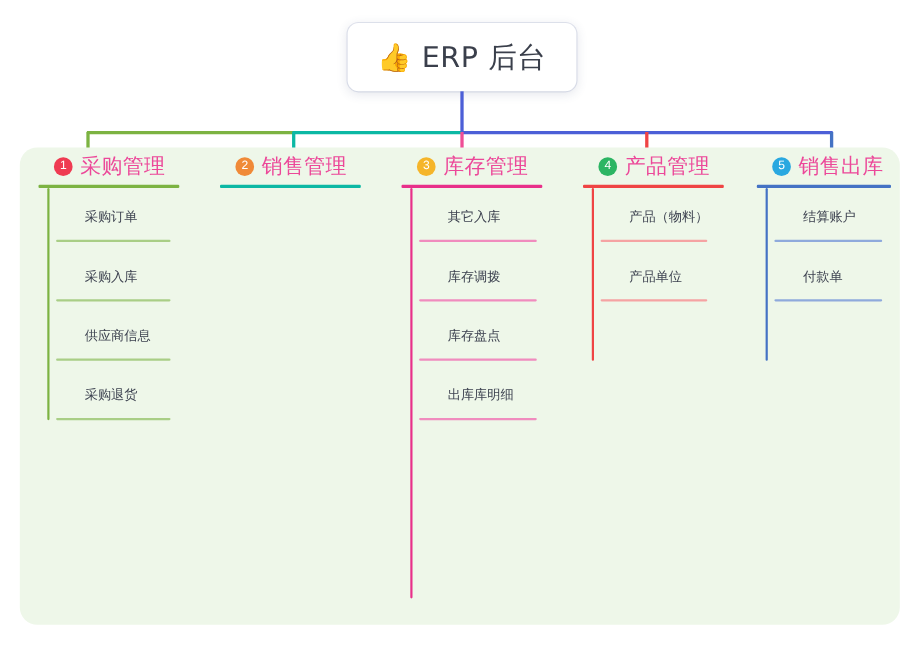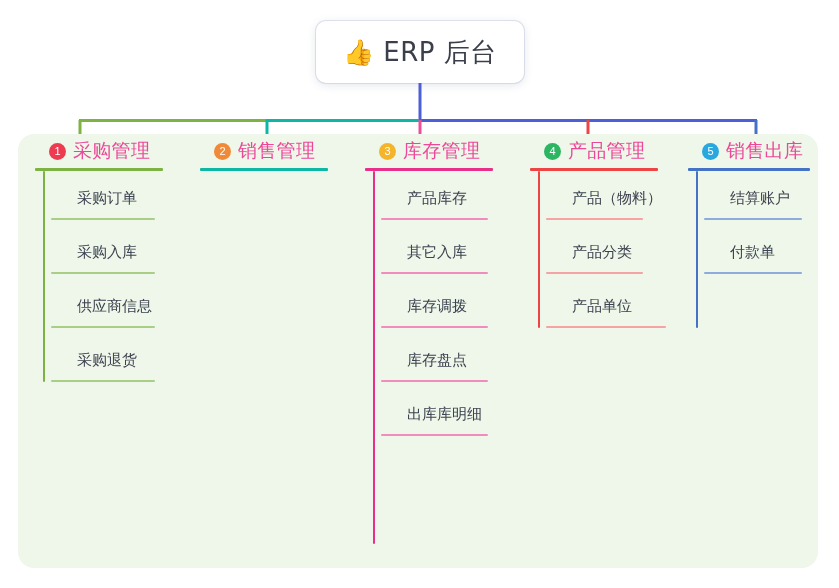--- a/index.html
+++ b/index.html
@@ -133,21 +133,21 @@
   }
   .item {
     position: relative;
     height: 54px;
     margin-left: 8px;
   }
   .item-label {
     position: absolute;
     left: 26px;
     top: 18px;
-    font-size: 15px;
+    font-size: 12px;
     color: #3d4250;
     white-space: nowrap;
   }
   .item-rule {
     position: absolute;
     left: 0;
     top: 47px;
     height: 2px;
     width: 104px;
     border-radius: 1px;
@@ -224,24 +224,20 @@
 
   <div class="column col-3">
     <div class="col-header">
       <span class="badge" style="background: rgb(245, 181, 42);">3</span>
       <span class="col-title">库存管理</span>
     </div>
     <div class="col-rule" style="background: rgb(232, 48, 138);"></div>
     <div class="branch">
       <div class="spine" style="background: rgb(232, 48, 138); height: 373px;"></div>
       <div class="item">
-        <span class="item-label">产品库存</span>
-        <span class="item-rule" style="background: rgb(240, 140, 190);"></span>
-      </div>
-      <div class="item">
         <span class="item-label">其它入库</span>
         <span class="item-rule" style="background: rgb(240, 140, 190);"></span>
       </div>
       <div class="item">
         <span class="item-label">库存调拨</span>
         <span class="item-rule" style="background: rgb(240, 140, 190);"></span>
       </div>
       <div class="item">
         <span class="item-label">库存盘点</span>
         <span class="item-rule" style="background: rgb(240, 140, 190);"></span>
@@ -259,24 +255,20 @@
       <span class="col-title">产品管理</span>
     </div>
     <div class="col-rule" style="background: rgb(239, 68, 68);"></div>
     <div class="branch">
       <div class="spine" style="background: rgb(239, 68, 68); height: 157px;"></div>
       <div class="item">
         <span class="item-label">产品（物料）</span>
         <span class="item-rule" style="background: rgb(245, 163, 163);"></span>
       </div>
       <div class="item">
-        <span class="item-label">产品分类</span>
-        <span class="item-rule" style="background: rgb(245, 163, 163);"></span>
-      </div>
-      <div class="item">
         <span class="item-label">产品单位</span>
         <span class="item-rule" style="background: rgb(245, 163, 163);"></span>
       </div>
     </div>
   </div>
 
   <div class="column col-5">
     <div class="col-header">
       <span class="badge" style="background: rgb(41, 168, 224);">5</span>
       <span class="col-title">销售出库</span>

